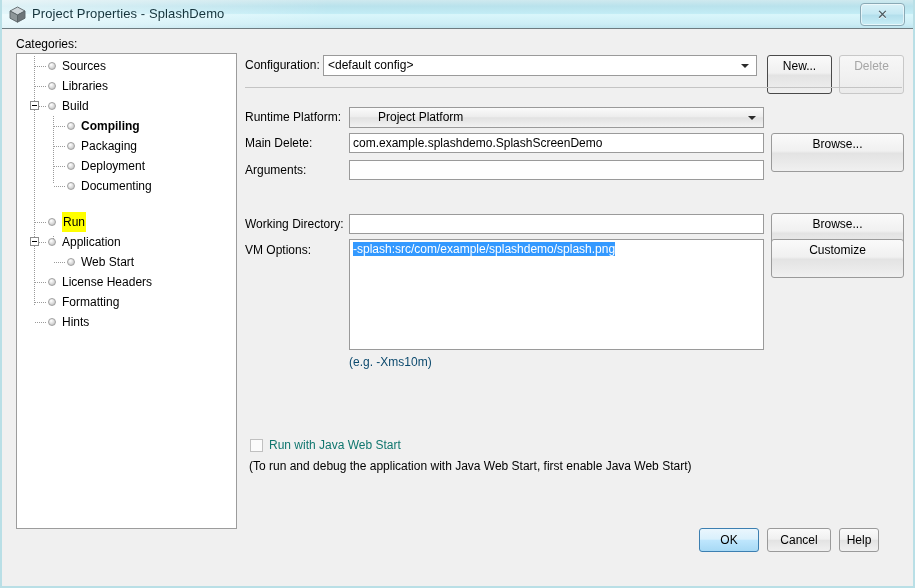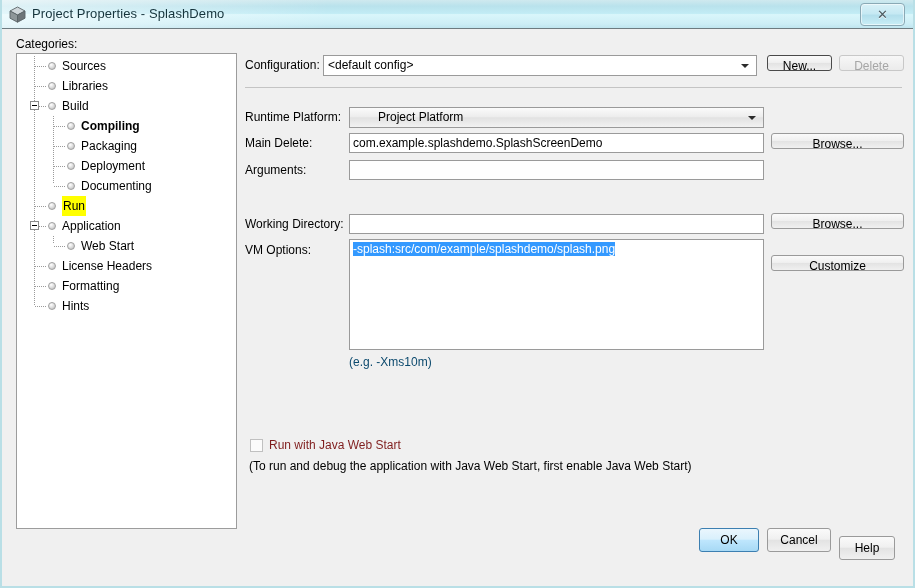--- a/index.html
+++ b/index.html
@@ -193,21 +193,21 @@
     width: 660px;
     height: 500px;
   }
 
   .field-label {
     position: absolute;
     font-size: 12px;
     color: #000;
     white-space: nowrap;
   }
-  .field-label.disabled { color: #7f1d1d; }
+  .field-label.disabled { color: #0f766e; }
 
   .text-input {
     position: absolute;
     box-sizing: border-box;
     background: #ffffff;
     border: 1px solid #9a9a9a;
     font-family: "Liberation Sans", sans-serif;
     font-size: 12px;
     color: #000;
     padding: 0 3px;
@@ -239,21 +239,21 @@
     top: 8px;
     width: 0; height: 0;
     border-left: 4px solid transparent;
     border-right: 4px solid transparent;
     border-top: 4px solid #2b2b2b;
   }
 
   .btn {
     position: absolute;
     box-sizing: border-box;
-    height: 16px;
+    height: 39px;
     border: 1px solid #9a9a9a;
     border-radius: 3px;
     background: linear-gradient(to bottom, #fafafa 0%, #f0f0f0 46%, #e3e3e3 52%, #f0f0f0 100%);
     font-family: "Liberation Sans", sans-serif;
     font-size: 12px;
     color: #000;
     text-align: center;
     line-height: 21px;
     cursor: default;
     white-space: nowrap;
@@ -373,21 +373,21 @@
           <div class="tree-row" style="margin-top: 0px;">
             <div class="dash-h" style="left: 37px; width: 11px;"></div>
             <div class="node-dot" style="left: 50px;"></div>
             <div class="tree-label" style="left: 64px;">Deployment</div>
           </div>
           <div class="tree-row" style="margin-top: 0px;">
             <div class="dash-h" style="left: 37px; width: 11px;"></div>
             <div class="node-dot" style="left: 50px;"></div>
             <div class="tree-label" style="left: 64px;">Documenting</div>
           </div>
-          <div class="tree-row" style="margin-top: 0px;">
+          <div class="tree-row" style="margin-top: 16px;">
             <div class="dash-h" style="left: 18px; width: 11px;"></div>
             <div class="node-dot" style="left: 31px;"></div>
             <div class="tree-label hl" style="left: 45px; background: rgb(255, 255, 0);">Run</div>
           </div>
           <div class="tree-row" style="margin-top: 0px;">
             <div class="dash-h" style="left: 18px; width: 11px;"></div>
             <div class="expander" style="left: 13px;"></div>
             <div class="node-dot" style="left: 31px;"></div>
             <div class="tree-label" style="left: 45px;">Application</div>
           </div>
@@ -440,28 +440,28 @@
       <div class="text-input" style="left:104px; top:107px; width:415px;"></div>
 
       <div class="field-label" style="left:0; top:164px;">Working Directory:</div>
       <div class="text-input" style="left:104px; top:161px; width:415px;"></div>
       <div class="btn" style="left:526px; top:160px; width:133px;">Browse...</div>
 
       <div class="field-label" style="left:0; top:190px;">VM Options:</div>
       <div id="vm-options-box" style="left:104px; top:186px; width:415px; height:111px;">
         <span id="vm-options-text" style="background: rgb(51, 153, 255); color: rgb(255, 255, 255);">-splash:src/com/example/splashdemo/splash.png</span>
       </div>
-      <div class="btn" style="left:526px; top:186px; width:133px;margin-top:16px;">Customize</div>
+      <div class="btn" style="left:526px; top:186px; width:133px;">Customize</div>
       <div id="vm-hint" style="left:104px; top:302px;">(e.g. -Xms10m)</div>
 
       <div class="checkbox" style="left:5px; top:386px;"></div>
       <div class="field-label disabled" style="left:24px; top:385px;">Run with Java Web Start</div>
       <div class="field-label" style="left:4px; top:406px;">(To run and debug the application with Java Web Start, first enable Java Web Start)</div>
     </div>
 
     <div id="bottom-buttons">
       <div class="btn focus-ok" style="left:697px; top:499px; width:60px;">OK</div>
       <div class="btn" style="left:765px; top:499px; width:64px;">Cancel</div>
-      <div class="btn" style="left:837px; top:499px; width:56px;margin-top:8px;">Help</div>
+      <div class="btn" style="left:837px; top:499px; width:40px;">Help</div>
     </div>
 
   </div>
 </div>
 
 </body></html>

